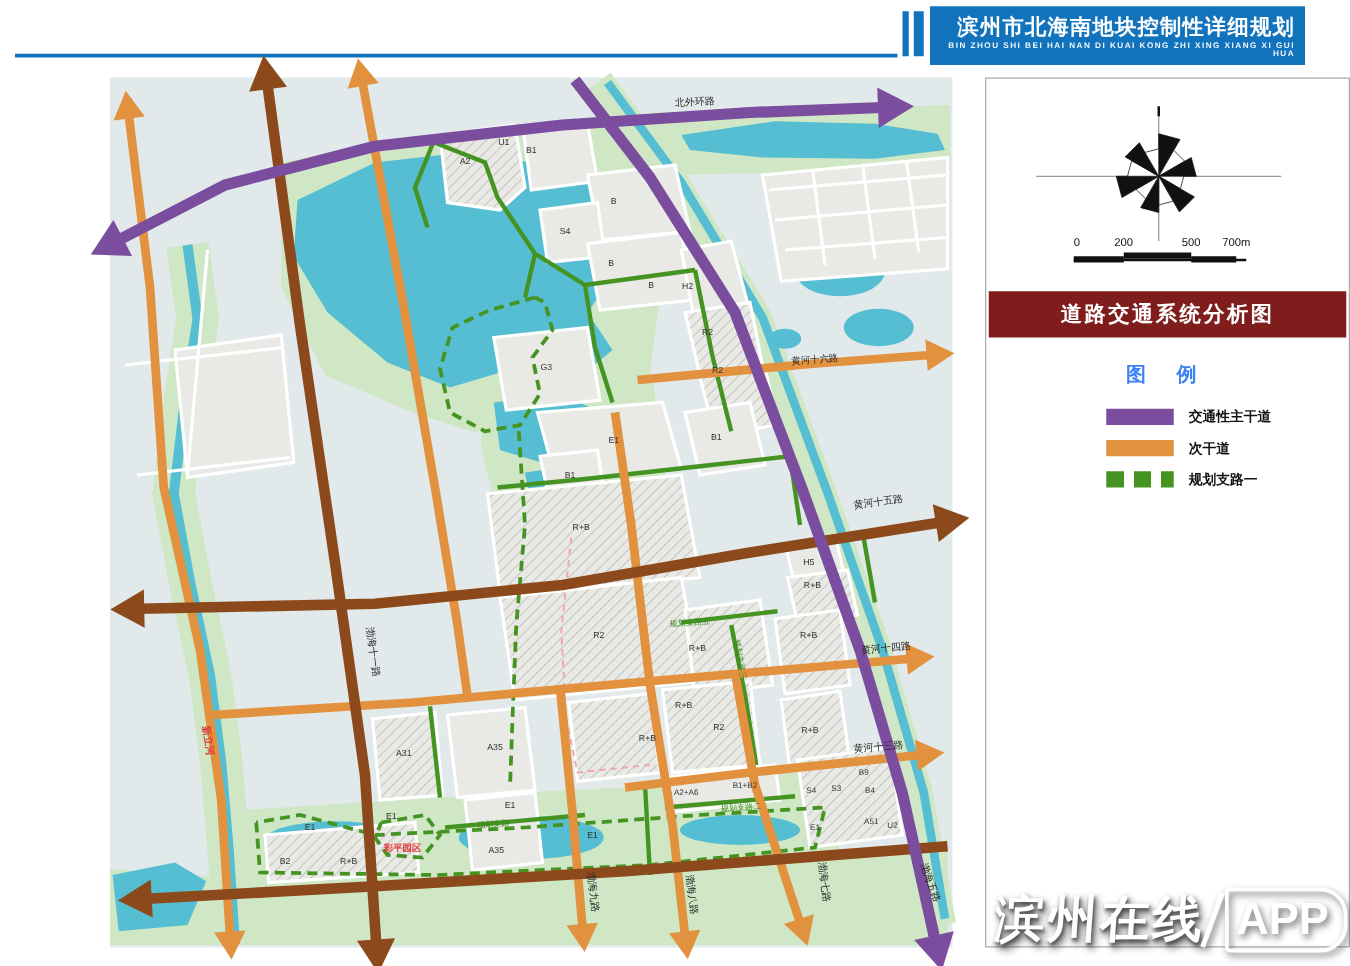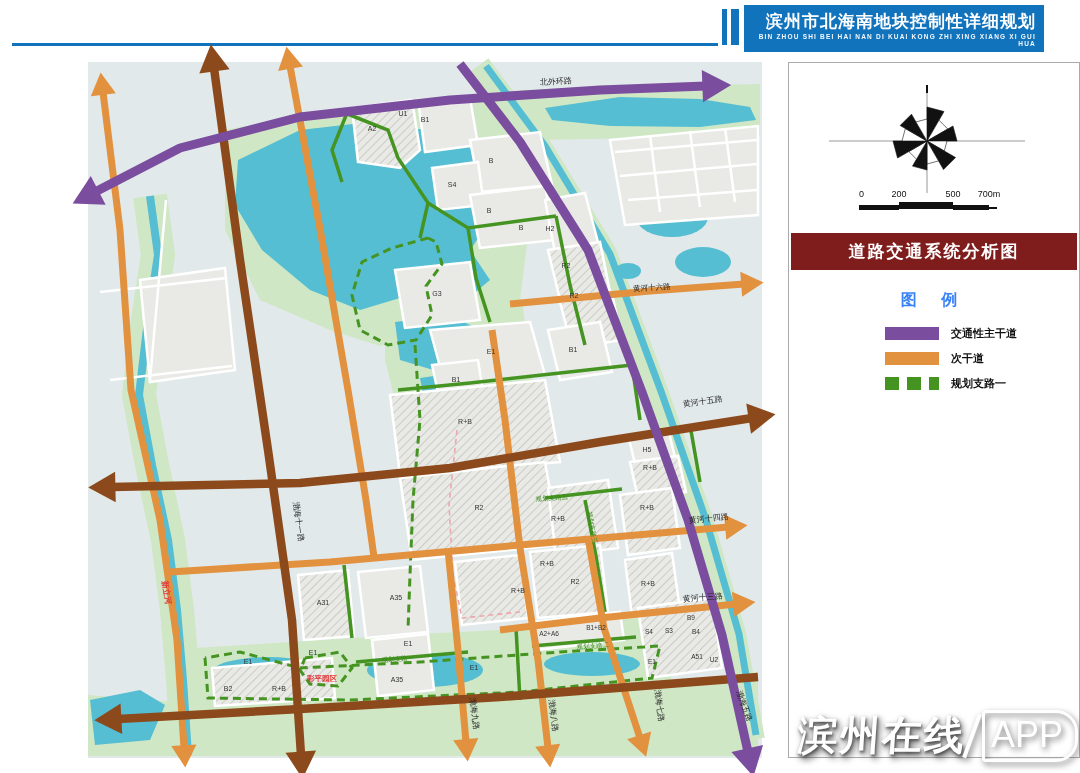--- a/index.html
+++ b/index.html
@@ -26,21 +26,21 @@
   .legend-rows{margin-left:96px;}
   .legend-row{display:flex;align-items:center;height:25px;}
   .swatch{width:54px;height:13px;margin-right:12px;flex:0 0 auto;}
   .legend-label{font-size:11px;font-weight:bold;color:#111;white-space:nowrap;}
   
   .watermark{position:absolute;right:2px;bottom:10px;display:flex;align-items:center;
              filter:drop-shadow(2px 3px 3px rgba(70,70,70,.75));}
   .wm-text{color:#fff;font-size:40px;font-weight:bold;letter-spacing:2px;
            text-shadow:1px 2px 3px rgba(60,60,60,.8);transform:skewX(-4deg);}
   .wm-slash{width:4px;height:46px;background:#fff;transform:rotate(20deg);margin:0 8px 0 4px;}
-  .wm-app{color:#fff;font-size:36px;font-weight:normal;border:3px solid #fff;
+  .wm-app{color:#fff;font-size:36px;font-weight:bold;border:3px solid #fff;
           border-radius:4px 22px 22px 4px;padding:0 12px 2px 6px;line-height:44px;}
 </style>
 </head>
 <body>
 
 <div class="hdr-line"></div>
 <div class="hdr-bar1"></div>
 <div class="hdr-bar2"></div>
 <div class="hdr-box">
   <div class="hdr-title">滨州市北海南地块控制性详细规划</div>

